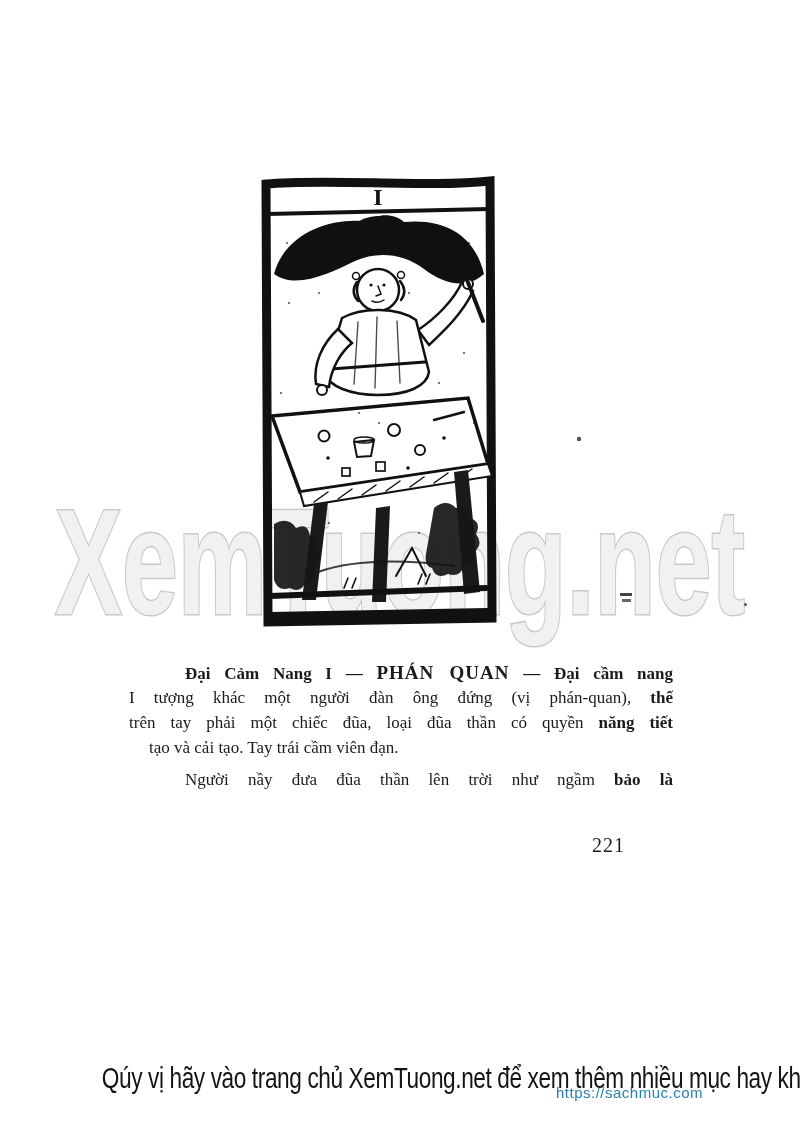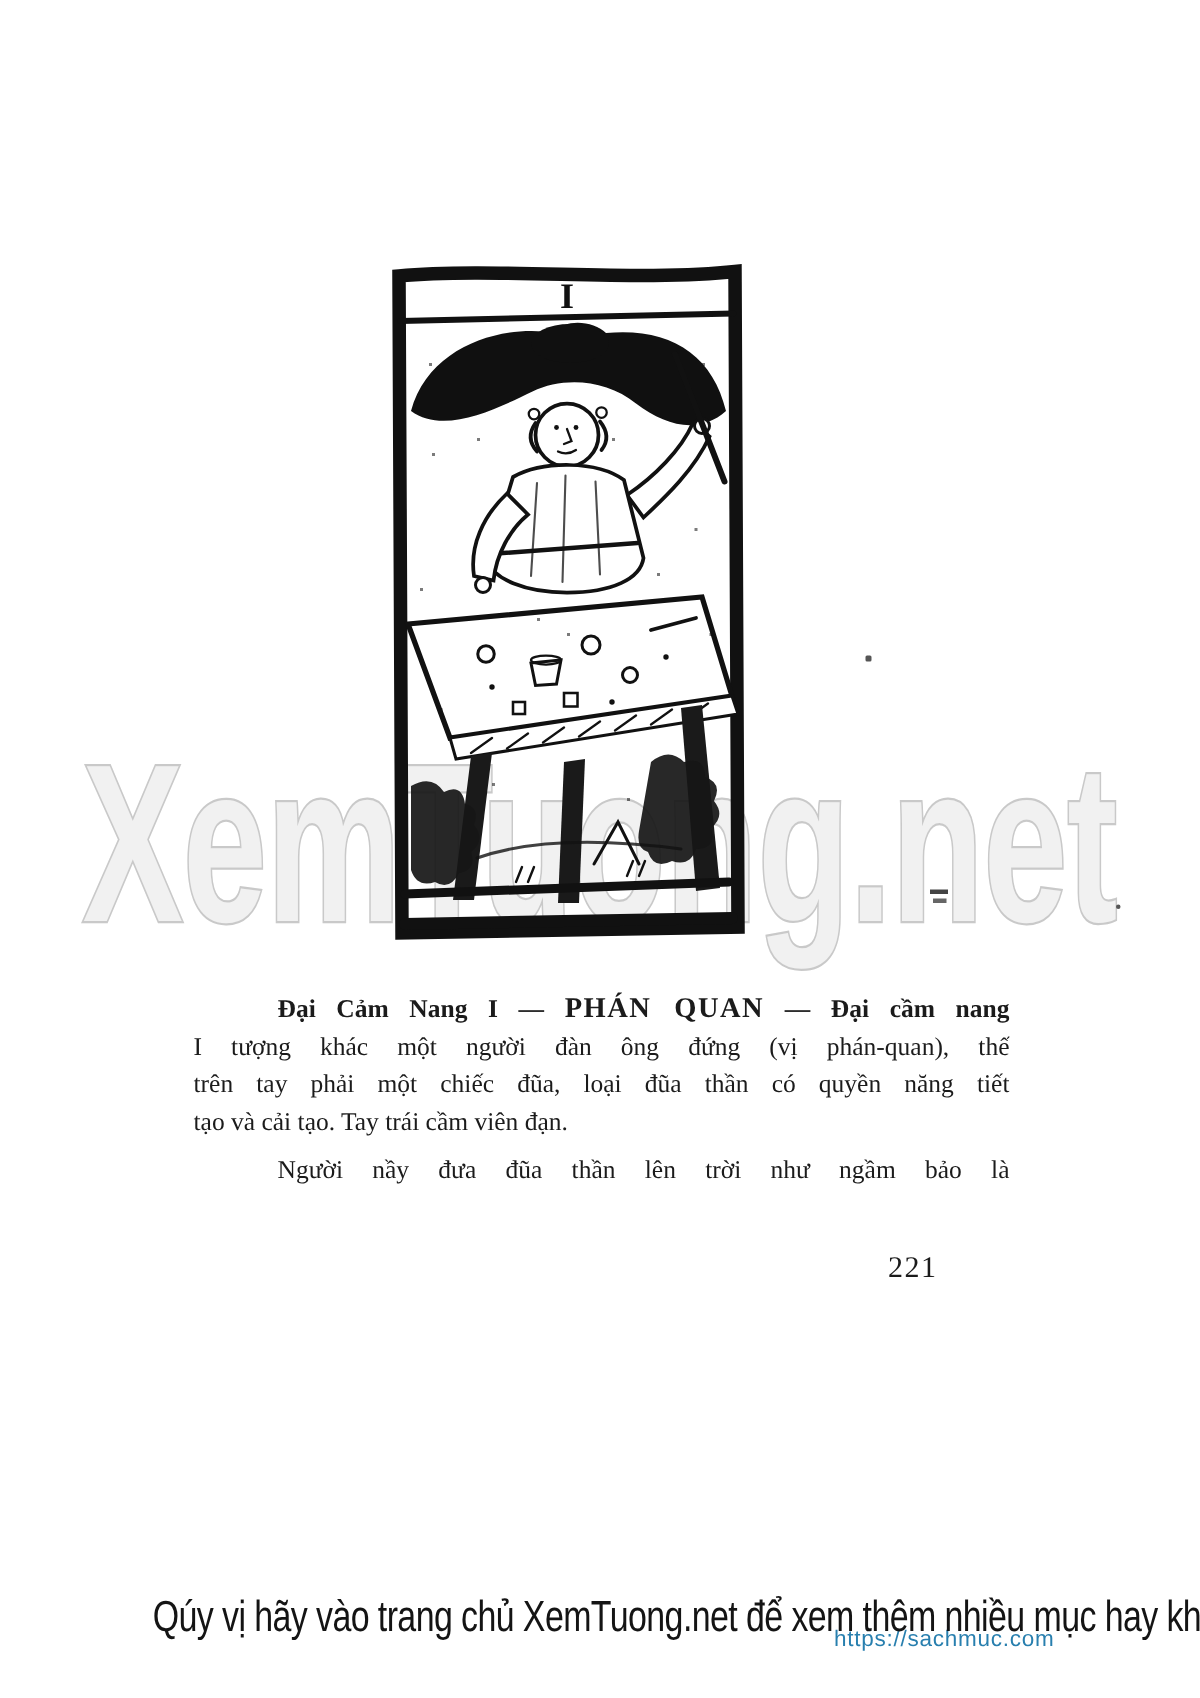--- a/index.html
+++ b/index.html
@@ -9,24 +9,24 @@
   
   #wm-svg{position:absolute;left:0;top:492px;z-index:1;}
 
   
   #card-svg{position:absolute;left:258px;top:172px;z-index:2;}
 
   
   #article{position:absolute;left:129px;top:660px;width:544px;z-index:3;
            font-size:17px;line-height:25px;}
   .tline{text-align:justify;text-align-last:justify;white-space:normal;height:25px;overflow:hidden;}
-  .tline.lastline{text-align-last:left;}
+  .tline.lastline{text-align-last:left;margin-left:20px;}
   .tline.indent{padding-left:56px;}
   .p-gap{height:7px;}
-  .b{font-weight:normal;}
+  .b{font-weight:bold;}
   .headpre,.headtail{font-weight:bold;}
   .headtitle{font-weight:bold;font-size:19px;letter-spacing:1px;}
 
   #pageno{position:absolute;left:592px;top:834px;z-index:3;
           font-weight:normal;font-size:20px;letter-spacing:1px;}
 
   
   #footer{position:absolute;left:0;top:1062px;width:800px;text-align:center;z-index:3;}
   #footer .ftext{display:inline-block;white-space:nowrap;transform:scaleX(0.78);transform-origin:center;
           font-family:"Liberation Sans",sans-serif;font-size:29px;font-weight:normal;color:#141414;

